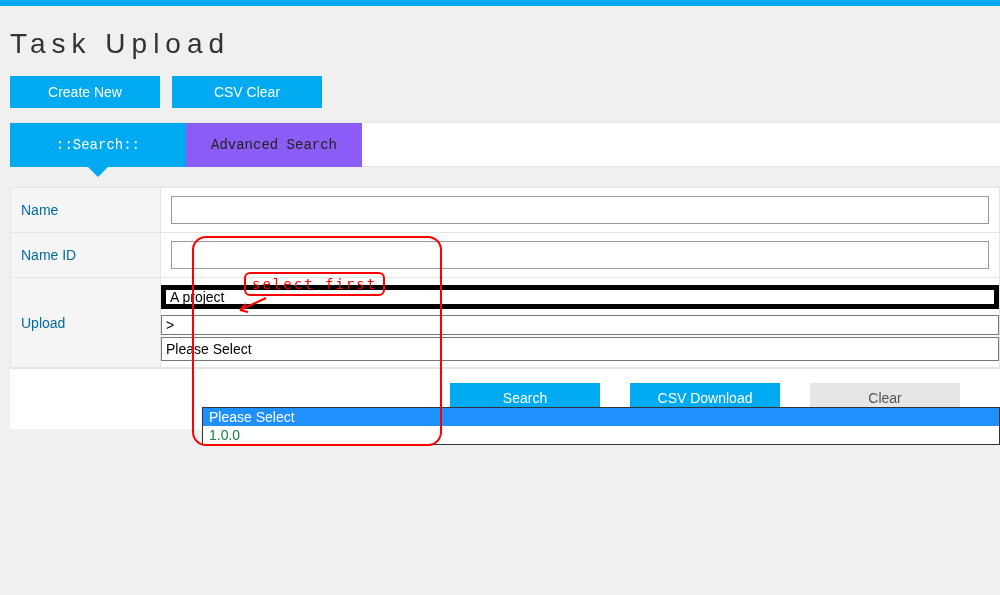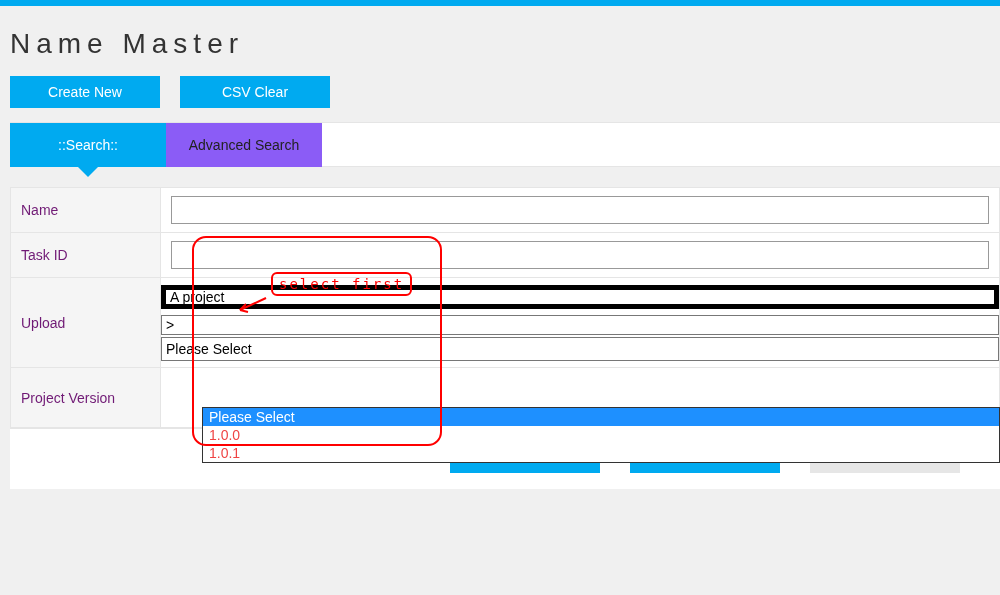--- a/index.html
+++ b/index.html
@@ -18,21 +18,21 @@
   }
   .page-title {
     font-size: 28px;
     font-weight: 300;
     letter-spacing: 6px;
     color: #333;
     padding: 22px 0 16px 10px;
   }
   .action-row {
     display: flex;
-    gap: 20px;
+    gap: 12px;
     padding: 0 0 14px 10px;
   }
   .btn-primary {
     background: #00aaf0;
     color: #fff;
     border: none;
     height: 32px;
     width: 150px;
     font-size: 14px;
     cursor: pointer;
@@ -40,28 +40,29 @@
   }
   .tabs {
     display: flex;
     margin-left: 10px;
     margin-right: 0;
     background: #fff;
     border-top: 1px solid #e5e5e5;
     position: relative;
   }
   .tab {
-    width: 156px;
+    width: 176px;
     height: 44px;
     display: flex;
     align-items: center;
     justify-content: center;
     font-size: 14px;
     cursor: pointer;
     position: relative;
+    font-family: Liberation Mono, monospace;
   }
   .tab.active {
     background: #00aaf0;
     color: #fff;
   }
   .tab.active::after {
     content: "";
     position: absolute;
     bottom: -10px;
     left: 50%;
@@ -89,21 +90,21 @@
     border-collapse: collapse;
   }
   .form-table td {
     border: 1px solid #e5e5e5;
     padding: 0;
     vertical-align: middle;
   }
   .form-table td.label-cell {
     width: 150px;
     background: #f5f5f5;
-    color: #701a75;
+    color: #0369a1;
     font-size: 14px;
     padding: 14px 10px;
   }
   .form-table td.input-cell {
     padding: 6px 10px;
     background: #fff;
   }
   .text-input {
     width: 100%;
     height: 28px;
@@ -144,21 +145,21 @@
     position: absolute;
     left: 192px;
     right: 0;
     top: 220px;
     z-index: 5;
   }
   .dropdown-list .opt {
     font-size: 14px;
     padding: 1px 6px;
     cursor: pointer;
-    color: #ef4444;
+    color: #15803d;
   }
   .dropdown-list .opt.hl {
     background: #1e90ff;
     color: #fff;
   }
   .btn-row {
     display: flex;
     justify-content: flex-end;
     gap: 30px;
     padding: 14px 40px 16px 0;
@@ -187,21 +188,21 @@
     z-index: 20;
   }
   .annot-main {
     left: 192px;
     top: 236px;
     width: 250px;
     height: 210px;
   }
   .annot-callout {
     position: absolute;
-    left: 271px;
+    left: 244px;
     top: 272px;
     border: 2px solid #ff0000;
     border-radius: 6px;
     padding: 2px 6px;
     color: #ff0000;
     font-family: monospace;
     font-size: 14px;
     letter-spacing: 2px;
     background: transparent;
     pointer-events: none;
@@ -215,21 +216,21 @@
     height: 18px;
     pointer-events: none;
     z-index: 21;
   }
 </style>
 </head>
 <body>
 
 <div class="topbar"></div>
 
-<h1 class="page-title">Name Master</h1>
+<h1 class="page-title">Task Upload</h1>
 
 <div class="action-row">
   <button class="btn-primary">Create New</button>
   <button class="btn-primary">CSV Clear</button>
 </div>
 
 <div class="tabs">
   <div class="tab active">
     <span>::Search::</span>
   </div>
@@ -242,48 +243,43 @@
 <div class="form-area">
   <table class="form-table">
     <tbody>
         <tr>
       <td class="label-cell">Name</td>
       <td class="input-cell">
         <input class="text-input" type="text" style="">
       </td>
     </tr>
     <tr>
-      <td class="label-cell">Task ID</td>
+      <td class="label-cell">Name ID</td>
       <td class="input-cell">
         <input class="text-input" type="text" style="">
       </td>
     </tr>
     <tr>
       <td class="label-cell" style="height:90px">Upload</td>
       <td class="version-cell">
         <div class="version-stack">
           <input class="sel-project" type="text" value="A project" style="">
           <div class="caret-row">
             <span>&gt;</span>
           </div>
           <input class="sel-please" type="text" value="Please Select" style="">
         </div>
       </td>
     </tr>
-    <tr>
-      <td class="label-cell" style="height:60px">Project Version</td>
-      <td class="input-cell"></td>
-    </tr>
   </tbody>
     </table>
 
   <div class="dropdown-list">
     <div class="opt hl">Please Select</div>
     <div class="opt">1.0.0</div>
-    <div class="opt">1.0.1</div>
   </div>
 
   <div class="btn-row">
     <button class="btn-search">Search</button>
     <button class="btn-csv">CSV Download</button>
     <button class="btn-clear">Clear</button>
   </div>
 </div>
 
 <div class="annot-box annot-main"></div>

